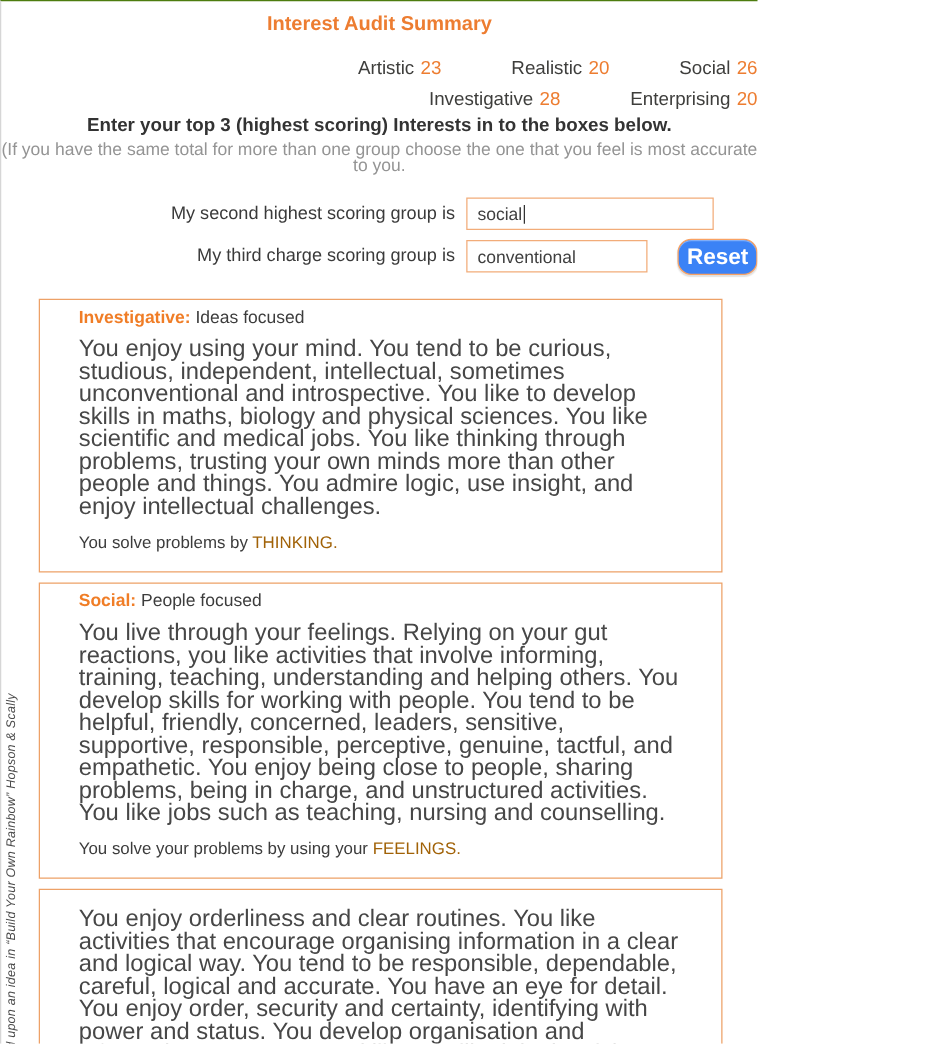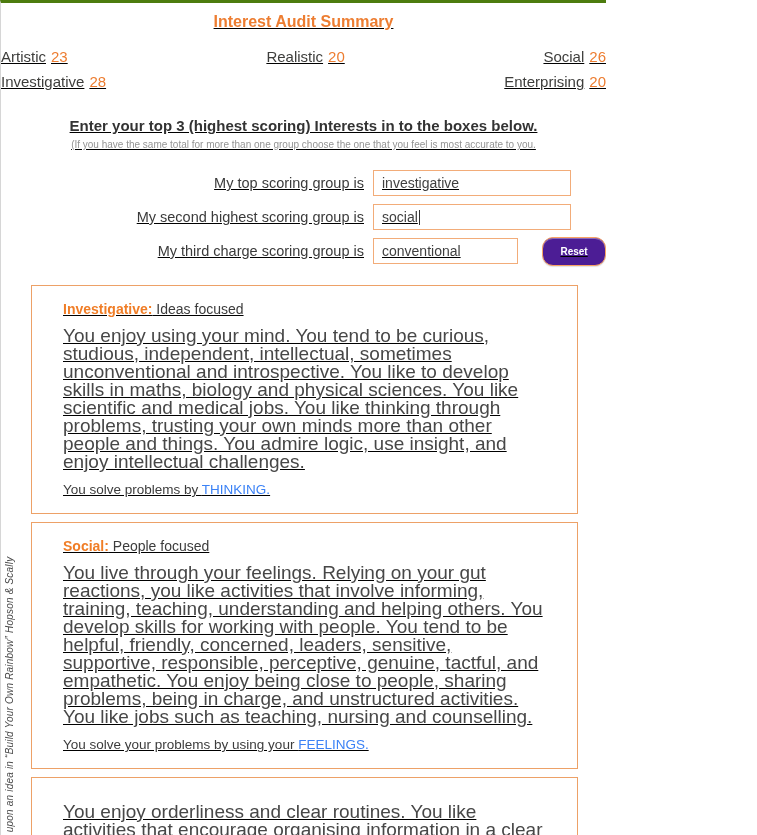--- a/index.html
+++ b/index.html
@@ -1,56 +1,55 @@
 <!DOCTYPE html>
 <html><head>
 <meta charset="utf-8">
 <style>
   html,body { margin:0; padding:0; background:#fff; }
   .page {
     position:relative; width:606px; height:835px; overflow:hidden;
     background:#ffffff; box-sizing:border-box;
-    border-left:1px solid #d6d6d6; border-top:3px solid #4d7c0f;
+    border-left:1px solid #d6d6d6; border-top:1px solid #4d7c0f;
     font-family:"Liberation Sans","DejaVu Sans",sans-serif;
-    text-decoration:underline;
   }
   .page-title { margin-top:10px; text-align:center; font-size:16px; font-weight:bold; color:#ED7D31; }
 
   .scores { margin-top:13px; }
-  .score-row { display:flex; justify-content:space-between; gap:36px; font-size:15px; color:#3E3E3C; line-height:25px; }
+  .score-row { display:flex; justify-content:flex-end; gap:56px; font-size:15px; color:#3E3E3C; line-height:25px; }
   .score-item { white-space:nowrap; }
   .score-value { color:#ED7D31; margin-left:5px; }
 
-  .instructions { margin-top:23px; text-align:center; }
+  .instructions { text-align:center; }
   .instructions-heading { font-size:15px; font-weight:bold; color:#333333; }
-  .instructions-note { margin-top:4px; font-size:10px; line-height:13px; color:#949494; }
+  .instructions-note { margin-top:4px; font-size:14px; line-height:13px; color:#949494; }
 
   .form { margin-top:19px; }
   .form-row { display:flex; align-items:center; margin-bottom:8px; height:26px; }
   .form-label { width:363px; text-align:right; padding-right:9px; font-size:14.5px; color:#3A3A3A; flex:0 0 auto; }
   .text-input {
     width:188px; height:24px; border:1px solid #F2AC79; background:#fff;
     display:flex; align-items:center; padding-left:8px; font-size:14px; color:#3F3F3F;
   }
   .caret { display:inline-block; width:1px; height:15px; background:#333; margin-left:1px; }
   .reset-btn {
     margin-left:24px; width:86px; height:27px; border-radius:11px; cursor:pointer;
-    background:#4c1d95; border:1px solid #F9A263; color:#fff; font-weight:bold; font-size:10px;
+    background:#3b82f6; border:1px solid #F9A263; color:#fff; font-weight:bold; font-size:18px;
     display:flex; align-items:center; justify-content:center;
     box-shadow: inset 0 1px 0 rgba(255,255,255,.35), 0 1px 1px rgba(0,0,0,.12);
     font-family:"Liberation Sans","DejaVu Sans",sans-serif;
   }
 
   .cards { margin:21px 28px 0 30px; }
-  .card { border:1px solid #EDA167; background:#fff; padding:15px 30px 16px 31px; margin-bottom:8px; color:#464646; }
+  .card { border:1px solid #EDA167; background:#fff; padding:5px 30px 16px 31px; margin-bottom:8px; color:#464646; }
   .card-titleline { font-size:14px; color:#3C3C3C; }
   .card-cat { color:#F07D26; font-weight:bold; }
   .card-body { margin-top:10px; font-size:19px; line-height:18px; color:#474747; }
   .card-footer { margin-top:11px; font-size:13.5px; color:#3C3C3C; }
-  .hl { color:#3b82f6; }
+  .hl { color:#a16207; }
   .card-stub { border:1px solid #EDA167; border-bottom:none; height:30px; margin:0 28px 0 30px; background:#fff; }
 
   .credit {
     position:absolute; left:3px; top:838px; transform:rotate(-90deg); transform-origin:0 0;
     white-space:nowrap; font-style:italic; font-size:10px; color:#4A4A4A; letter-spacing:0.2px;
   }
 </style>
 </head>
 <body>
 
@@ -71,26 +70,20 @@
   </div>
 
   <div class="instructions">
     <div class="instructions-heading">Enter your top 3 (highest scoring) Interests in to the boxes below.</div>
     <div class="instructions-note">
       <div>(If you have the same total for more than one group choose the one that you feel is most accurate to you.</div>
     </div>
   </div>
 
   <div class="form">
-    <div class="form-row">
-      <div class="form-label">My top scoring group is</div>
-      <div class="text-input">
-          <span>investigative</span>
-        </div>
-    </div>
     <div class="form-row">
       <div class="form-label">My second highest scoring group is</div>
       <div class="text-input">
           <span>social</span>
           <span class="caret"></span>
         </div>
     </div>
     <div class="form-row">
       <div class="form-label">My third charge scoring group is</div>
       <div class="text-input">

